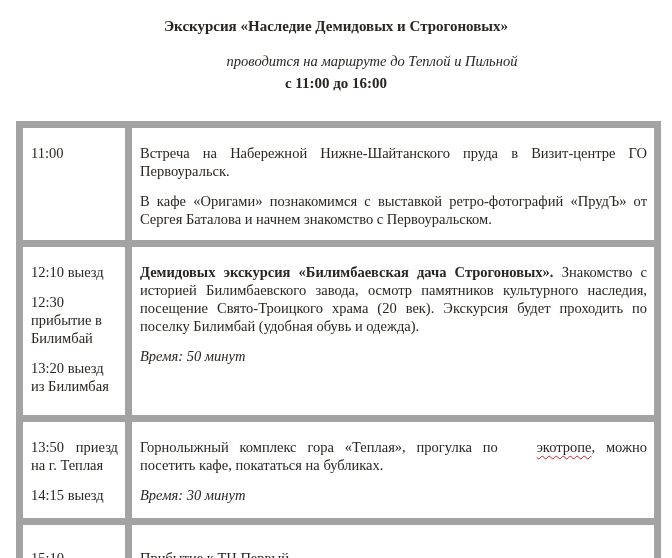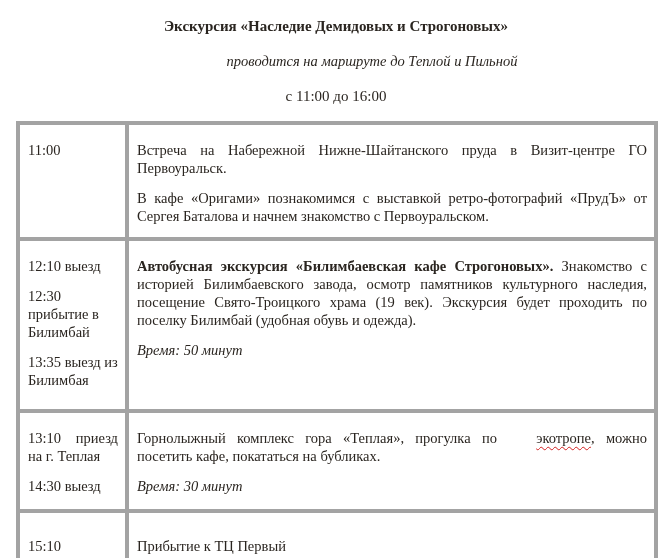--- a/index.html
+++ b/index.html
@@ -7,31 +7,31 @@
     width: 672px; height: 558px; overflow: hidden; position: relative;
     font-family: "Liberation Serif", "DejaVu Serif", serif;
     color: #2a2520;
   }
   .heading {
     position: absolute; left: 0; width: 672px; text-align: center;
     font-size: 15px; line-height: 18px;
   }
   .h-title { top: 17px; font-weight: bold; }
   .h-sub { top: 52px; font-style: italic; font-size: 14.5px; margin-left: 36px; }
-  .h-time { top: 87px; font-weight: normal; }
+  .h-time { top: 74px; font-weight: bold; }
 
   table.schedule {
     position: absolute; left: 16px; top: 121px;
     width: 638px; border-collapse: collapse; table-layout: fixed;
     font-size: 14.5px; line-height: 18px;
   }
   table.schedule col.c1 { width: 109px; }
   table.schedule col.c2 { width: 529px; }
   table.schedule td {
-    border: 4px solid #a3a3a3; vertical-align: top;
+    border: 7px solid #a3a3a3; vertical-align: top;
     padding: 16px 7px 12px 8px;
   }
   td p { margin: 0 0 12px 0; }
   td p:last-child { margin-bottom: 0; }
   td.desc p { text-align: justify; }
   .time-justify { text-align: justify; text-align-last: auto; }
   .bold { font-weight: bold; }
   .ital { font-style: italic; }
   .spell {
     text-decoration: underline wavy #d32020;
@@ -63,31 +63,31 @@
       </td>
       <td class="desc">
         <p>Встреча на Набережной Нижне-Шайтанского пруда в Визит-центре ГО Первоуральск.</p>
         <p>В кафе «Оригами» познакомимся с выставкой ретро-фотографий «ПрудЪ» от Сергея Баталова и начнем знакомство с Первоуральском.</p>
       </td>
     </tr>
     <tr class="r2">
       <td>
         <p>12:10 выезд</p>
         <p>12:30 прибытие в Билимбай</p>
-        <p>13:35 выезд из Билимбая</p>
+        <p>13:20 выезд из Билимбая</p>
       </td>
       <td class="desc">
-        <p><span class="bold">Автобусная экскурсия «Билимбаевская кафе Строгоновых».</span><span> Знакомство с историей Билимбаевского завода, осмотр памятников культурного наследия, посещение Свято-Троицкого храма (19 век). Экскурсия будет проходить по поселку Билимбай (удобная обувь и одежда).</span></p>
+        <p><span class="bold">Демидовых экскурсия «Билимбаевская дача Строгоновых».</span><span> Знакомство с историей Билимбаевского завода, осмотр памятников культурного наследия, посещение Свято-Троицкого храма (20 век). Экскурсия будет проходить по поселку Билимбай (удобная обувь и одежда).</span></p>
         <p class="ital">Время: 50 минут</p>
       </td>
     </tr>
     <tr class="r3">
       <td>
-        <p class="time-justify">13:10 приезд на г. Теплая</p>
-        <p>14:30 выезд</p>
+        <p class="time-justify">13:50 приезд на г. Теплая</p>
+        <p>14:15 выезд</p>
       </td>
       <td class="desc">
         <p><span>Горнолыжный комплекс гора «Теплая», прогулка по </span><span class="spell">экотропе</span><span>, можно посетить кафе, покататься на бубликах.</span></p>
         <p class="ital">Время: 30 минут</p>
       </td>
     </tr>
     <tr class="r4">
       <td>
         <p>15:10</p>
       </td>

